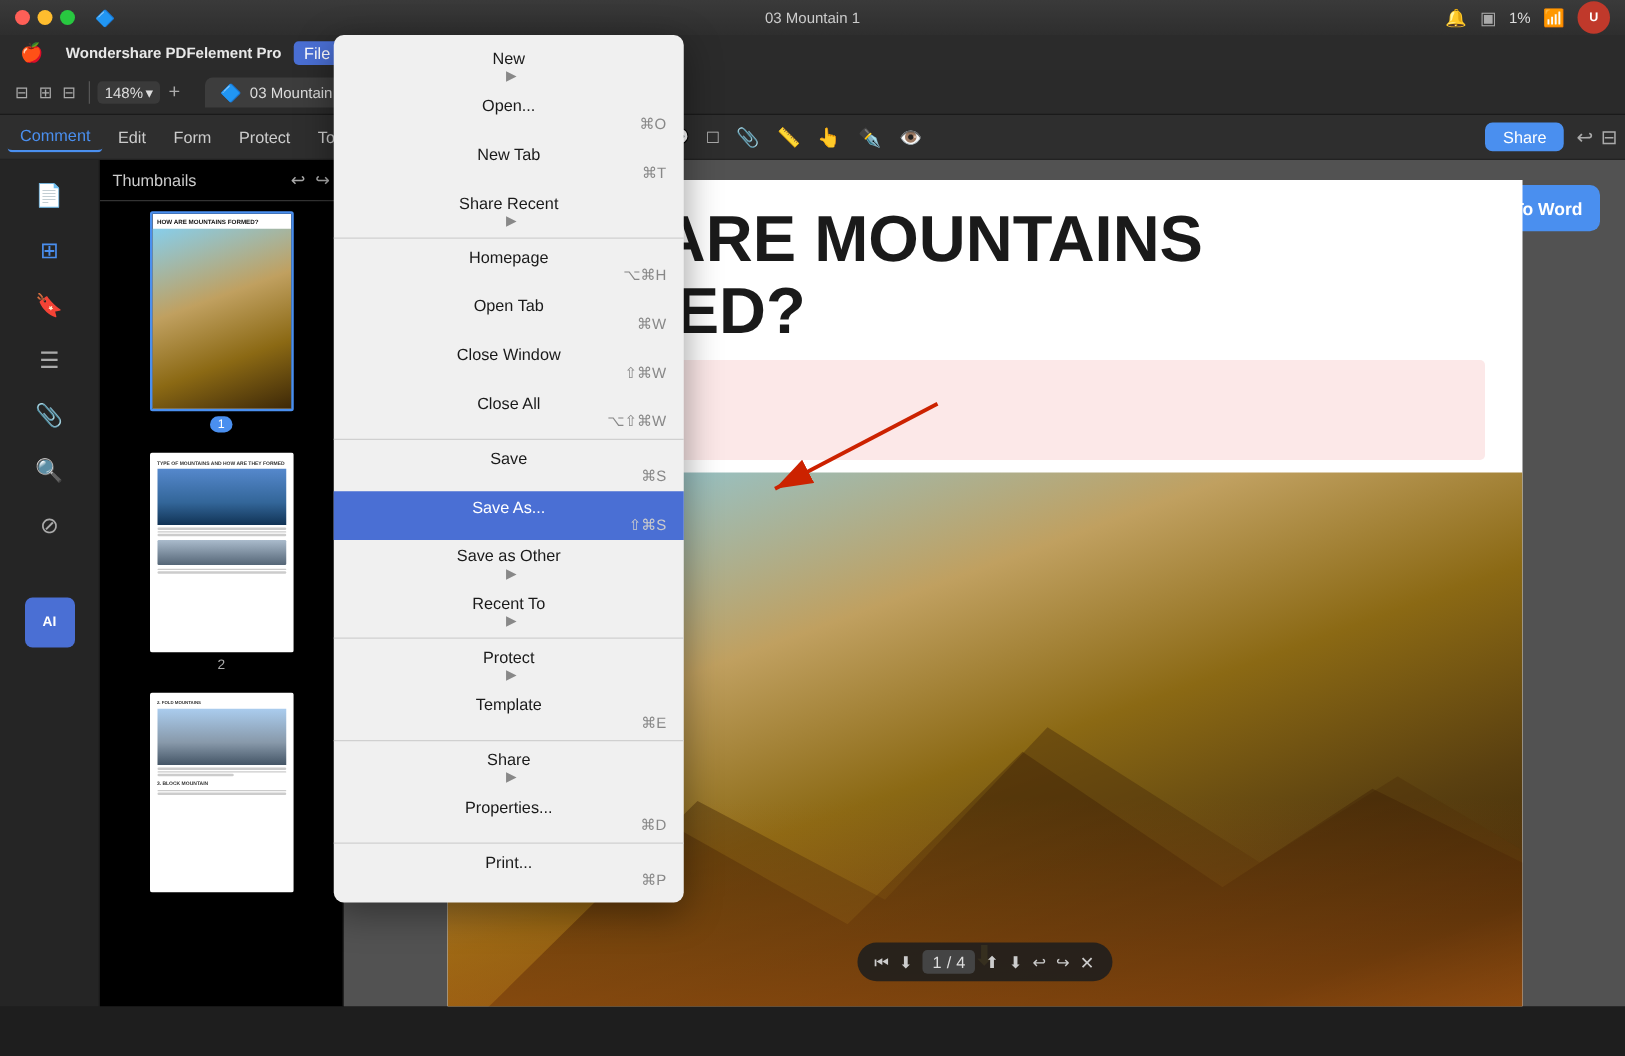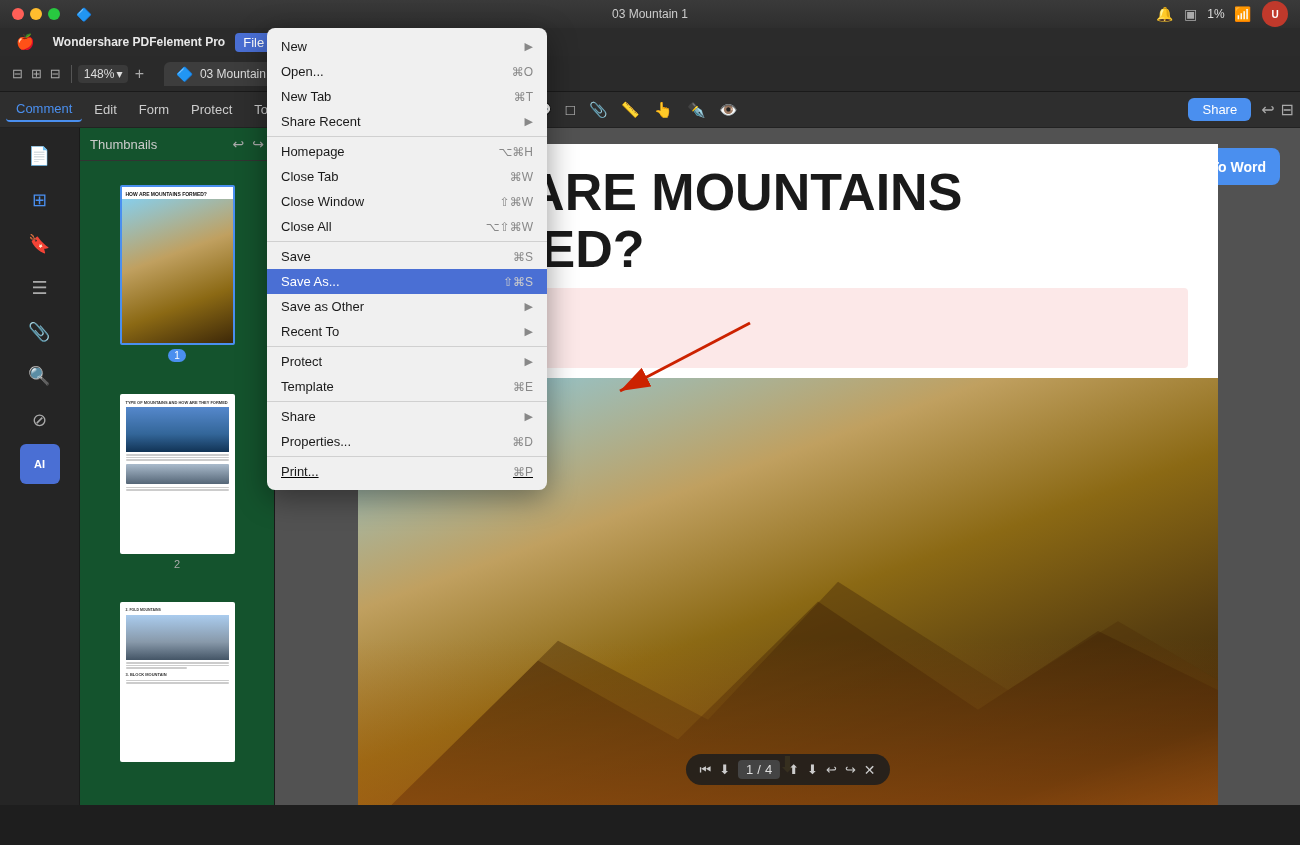--- a/index.html
+++ b/index.html
@@ -123,30 +123,29 @@
       padding: 8px 0;
       gap: 4px;
       border-right: 1px solid #1a1a1a;
     }
     .sidebar-icon {
       width: 40px; height: 40px;
       display: flex; align-items: center; justify-content: center;
       border-radius: 6px;
       color: #aaa; font-size: 18px; cursor: pointer;
     }
-    .sidebar-icon.active { background: #4a6fd4; color: white; }
+    .sidebar-icon.active { background: #4a6fd4; color: white; margin-top: 34px; }
 
     
     .thumbnails-panel {
       width: 195px;
-      background: #14532d;
+      background: #000000;
       border-right: 1px solid #1a1a1a;
       display: flex;
       flex-direction: column;
-      gap: 16px;
     }
     .thumbnails-header {
       display: flex; align-items: center; padding: 8px 10px;
       color: #ccc; font-size: 13px; font-weight: 500;
       border-bottom: 1px solid #333;
       gap: 6px;
     }
     .thumbnails-header-icons { margin-left: auto; display: flex; gap: 8px; color: #aaa; font-size: 14px; }
     .thumbnail-item {
       padding: 8px;
@@ -266,20 +265,21 @@
       font-size: 13px;
     }
     .menu-section { border-bottom: 1px solid #d0d0d0; padding: 2px 0; }
     .menu-row {
       display: flex;
       align-items: center;
       padding: 5px 14px;
       cursor: pointer;
       color: #1a1a1a;
       gap: 0;
+      flex-direction: column;
     }
     .menu-row.highlighted { background: #4a6fd4; color: white; }
     .menu-row-label { flex: 1; }
     .menu-row-shortcut { color: #888; font-size: 12px; margin-left: auto; }
     .menu-row.highlighted .menu-row-shortcut { color: #ccc; }
     .menu-row-arrow { color: #888; margin-left: 4px; font-size: 11px; }
 
     
     .thumb-content-1 {
       width: 100%; height: 100%;
@@ -527,21 +527,21 @@
         <span class="menu-row-arrow">▶</span>
       </div>
     </div>
 
     <div class="menu-section">
       <div class="menu-row">
         <span class="menu-row-label">Homepage</span>
         <span class="menu-row-shortcut">⌥⌘H</span>
       </div>
       <div class="menu-row">
-        <span class="menu-row-label">Close Tab</span>
+        <span class="menu-row-label">Open Tab</span>
         <span class="menu-row-shortcut">⌘W</span>
       </div>
       <div class="menu-row">
         <span class="menu-row-label">Close Window</span>
         <span class="menu-row-shortcut">⇧⌘W</span>
       </div>
       <div class="menu-row">
         <span class="menu-row-label">Close All</span>
         <span class="menu-row-shortcut">⌥⇧⌘W</span>
       </div>
@@ -581,20 +581,20 @@
       <div class="menu-row">
         <span class="menu-row-label">Share</span>
         <span class="menu-row-arrow">▶</span>
       </div>
       <div class="menu-row">
         <span class="menu-row-label">Properties...</span>
         <span class="menu-row-shortcut">⌘D</span>
       </div>
     </div>
 
-    <div class="menu-section" style="border-bottom:none;text-decoration:underline;">
+    <div class="menu-section" style="border-bottom:none;">
       <div class="menu-row">
         <span class="menu-row-label">Print...</span>
         <span class="menu-row-shortcut">⌘P</span>
       </div>
     </div>
   </div>
 </div>
 
 </body></html>

